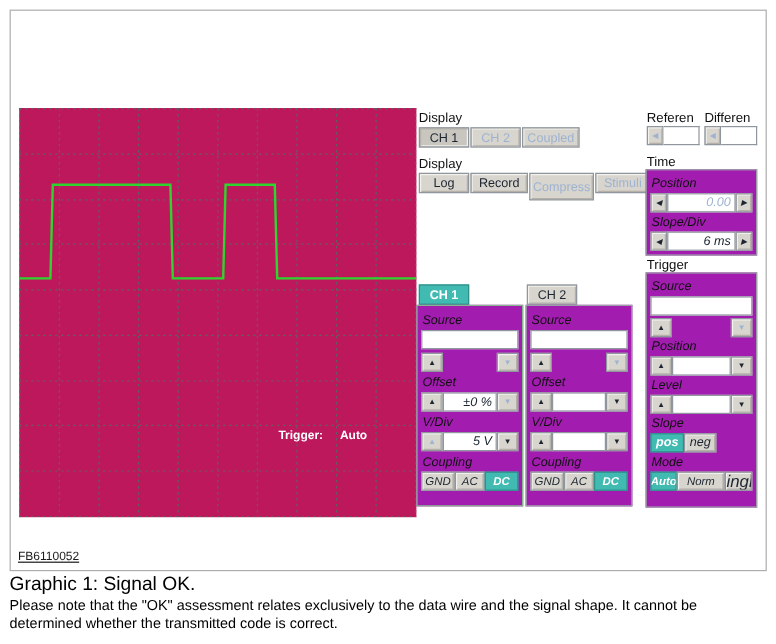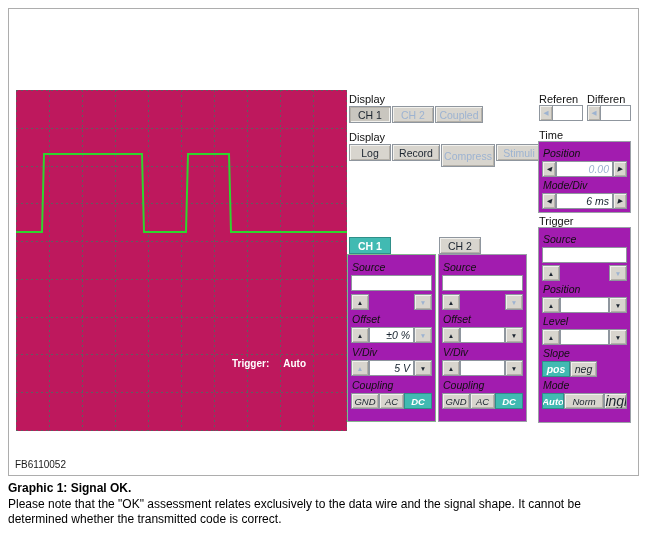--- a/index.html
+++ b/index.html
@@ -34,24 +34,24 @@
   .field { background:#fff; border:1px solid #8f969e; display:flex; align-items:center; font-size:10.5px; color:#14202c; overflow:hidden; }
   .grow { flex:1; min-width:0; }
   .right { justify-content:flex-end; padding-right:3px; }
   .pale { color:#9db3d1; }
   .spacer { flex:1; }
 
   .tab { position:absolute; display:flex; align-items:center; justify-content:center; font-size:10.5px; }
   .mini { position:absolute; display:flex; height:16px; }
   .mini .field { border-left:none; }
 
-  .code { position:absolute; font-size:10px; color:#1a1a1a; }
+  .code { position:absolute; font-size:10px; color:#1a1a1a;text-decoration:underline; }
 
   .caption { position:absolute; left:8px; top:481px; width:635px; color:#000; }
-  .cap-title { font-size:12px; font-weight:bold; line-height:14px; }
+  .cap-title { font-size:16px; font-weight:normal; line-height:14px; }
   .cap-body { font-size:12px; line-height:14.5px; margin-top:2px; }
 </style>
 </head>
 <body>
 
 <div class="page">
   <div class="frame">
 
     <div class="scope">
       <svg id="scope-svg" width="331" height="341">
@@ -115,21 +115,21 @@
       <div class="boxlbl">Position</div>
       <div class="row">
         <div class="btn arrbtn-sm">
             <span>◀</span>
           </div>
         <div class="field grow right pale">0.00</div>
         <div class="btn arrbtn-sm">
             <span>▶</span>
           </div>
       </div>
-      <div class="boxlbl">Mode/Div</div>
+      <div class="boxlbl">Slope/Div</div>
       <div class="row">
         <div class="btn arrbtn-sm">
             <span>◀</span>
           </div>
         <div class="field grow right">6 ms</div>
         <div class="btn arrbtn-sm">
             <span>▶</span>
           </div>
       </div>
     </div>

